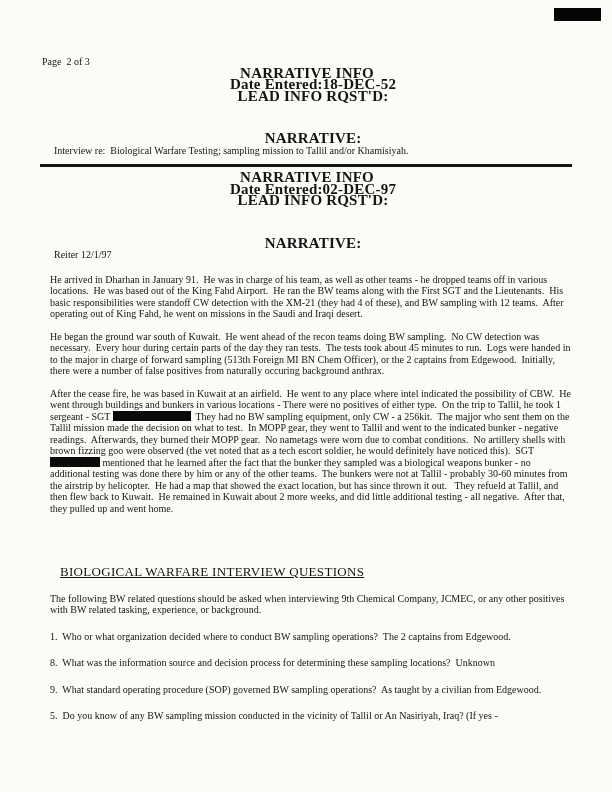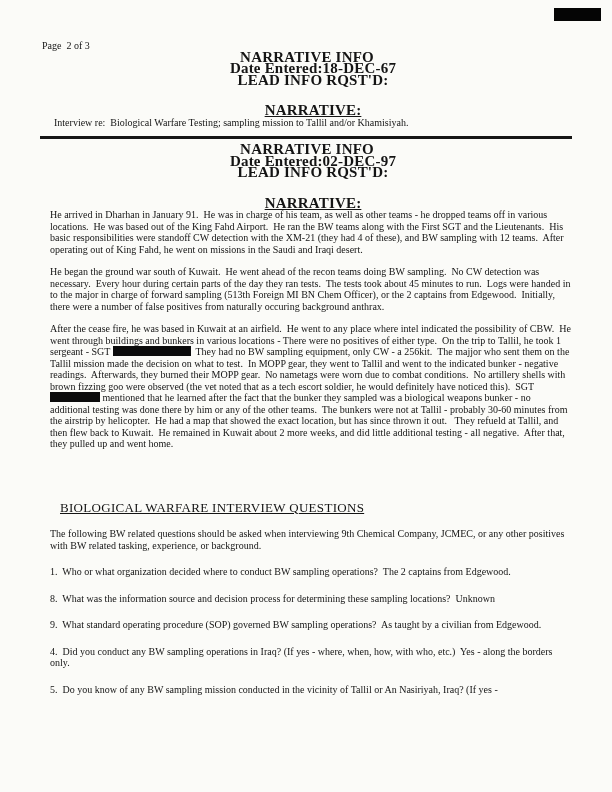--- a/index.html
+++ b/index.html
@@ -11,39 +11,39 @@
     position: relative;
     width: 612px;
     height: 792px;
     margin: 0 auto;
     background: #fbfbf8;
     color: #141414;
     font-family: "Liberation Serif", serif;
     font-size: 10px;
     line-height: 11.5px;
     box-sizing: border-box;
-    padding: 40px 40px 0 42px;
+    padding: 56px 40px 0 42px;
     overflow: hidden;
   }
   .line, .para {
     white-space: pre-wrap;
   }
   .para {
     margin: 0 0 11px 8px;
   }
   .h {
     font-weight: bold;
     font-size: 15px;
     letter-spacing: 0.2px;
     text-align: center;
   }
   .indent {
     margin-left: 12px;
   }
-  .mt-lg { margin-top: 19px; text-decoration: underline; }
+  .mt-lg { margin-top: 31px; }
   .divider {
     height: 3px;
     width: 532px;
     margin: 8px 0 5px -2px;
     background: #161616;
   }
   .author {
     margin-bottom: 13px;
   }
   .redaction-corner {
@@ -76,42 +76,42 @@
 <body>
 
 <div class="page">
 
   <div class="redaction-corner"></div>
 
   <div class="line">Page  2 of 3</div>
 
   <section>
     <div class="line h">NARRATIVE INFO</div>
-    <div class="line h indent">Date Entered:18-DEC-67</div>
+    <div class="line h indent">Date Entered:18-DEC-52</div>
     <div class="line h indent">LEAD INFO RQST'D:</div>
     <div class="line h indent mt-lg">NARRATIVE:</div>
     <div class="line indent">Interview re:  Biological Warfare Testing; sampling mission to Tallil and/or Khamisiyah.</div>
   </section>
 
   <div class="divider"></div>
 
   <section>
     <div class="line h">NARRATIVE INFO</div>
     <div class="line h indent">Date Entered:02-DEC-97</div>
     <div class="line h indent">LEAD INFO RQST'D:</div>
     <div class="line h indent mt-lg">NARRATIVE:</div>
+    <div class="line indent author">Reiter 12/1/97</div>
 
     <p class="para">He arrived in Dharhan in January 91.  He was in charge of his team, as well as other teams - he dropped teams off in various locations.  He was based out of the King Fahd Airport.  He ran the BW teams along with the First SGT and the Lieutenants.  His basic responsibilities were standoff CW detection with the XM-21 (they had 4 of these), and BW sampling with 12 teams.  After operating out of King Fahd, he went on missions in the Saudi and Iraqi desert.</p>
     <p class="para">He began the ground war south of Kuwait.  He went ahead of the recon teams doing BW sampling.  No CW detection was necessary.  Every hour during certain parts of the day they ran tests.  The tests took about 45 minutes to run.  Logs were handed in to the major in charge of forward sampling (513th Foreign MI BN Chem Officer), or the 2 captains from Edgewood.  Initially, there were a number of false positives from naturally occuring background anthrax.</p>
     <p class="para"><span>After the cease fire, he was based in Kuwait at an airfield.  He went to any place where intel indicated the possibility of CBW.  He went through buildings and bunkers in various locations - There were no positives of either type.  On the trip to Tallil, he took 1 sergeant - SGT </span><span class="redaction-inline w-lg"></span><span>  They had no BW sampling equipment, only CW - a 256kit.  The majjor who sent them on the Tallil mission made the decision on what to test.  In MOPP gear, they went to Tallil and went to the indicated bunker - negative readings.  Afterwards, they burned their MOPP gear.  No nametags were worn due to combat conditions.  No artillery shells with brown fizzing goo were observed (the vet noted that as a tech escort soldier, he would definitely have noticed this).  SGT </span><span class="redaction-inline w-md"></span><span> mentioned that he learned after the fact that the bunker they sampled was a biological weapons bunker - no additional testing was done there by him or any of the other teams.  The bunkers were not at Tallil - probably 30-60 minutes from the airstrip by helicopter.  He had a map that showed the exact location, but has since thrown it out.   They refueld at Tallil, and then flew back to Kuwait.  He remained in Kuwait about 2 more weeks, and did little additional testing - all negative.  After that, they pulled up and went home.</span></p>
   </section>
 
   <section>
     <div class="line q-heading">BIOLOGICAL WARFARE INTERVIEW QUESTIONS</div>
     <p class="para q-intro">The following BW related questions should be asked when interviewing 9th Chemical Company, JCMEC, or any other positives with BW related tasking, experience, or background.</p>
     <p class="para q-item">1.  Who or what organization decided where to conduct BW sampling operations?  The 2 captains from Edgewood.</p>
     <p class="para q-item">8.  What was the information source and decision process for determining these sampling locations?  Unknown</p>
     <p class="para q-item">9.  What standard operating procedure (SOP) governed BW sampling operations?  As taught by a civilian from Edgewood.</p>
-    <p class="para q-item">4.  Did you conduct any BW sampling operations in Iraq? (If yes - where, when, how, with who, etc.)  Yes - along the borders only.</p>
     <p class="para q-item">5.  Do you know of any BW sampling mission conducted in the vicinity of Tallil or An Nasiriyah, Iraq? (If yes -</p>
   </section>
 
 </div>
 
 </body></html>

